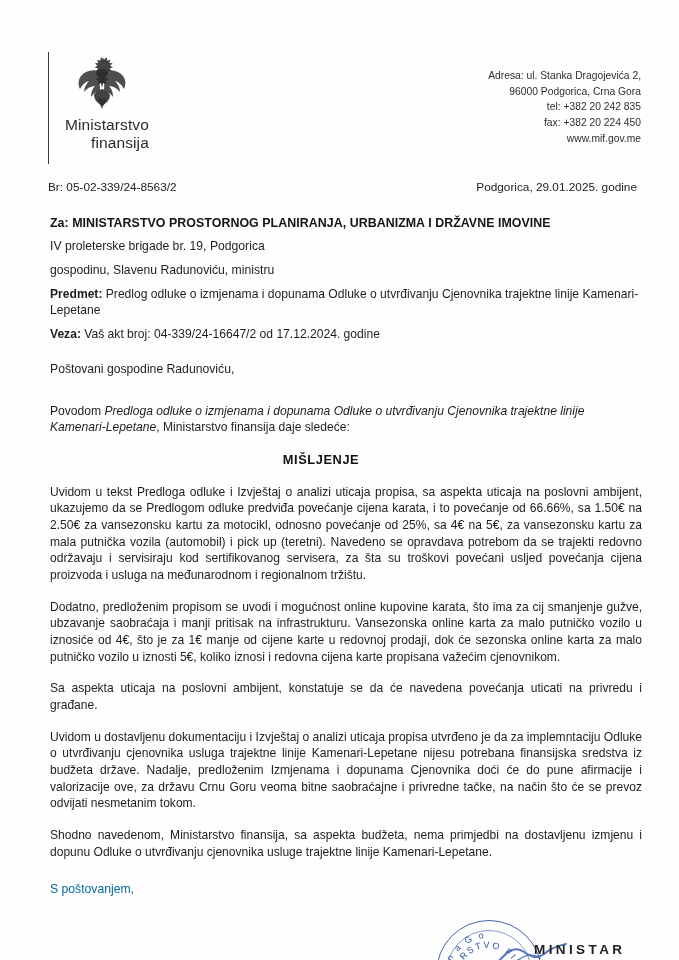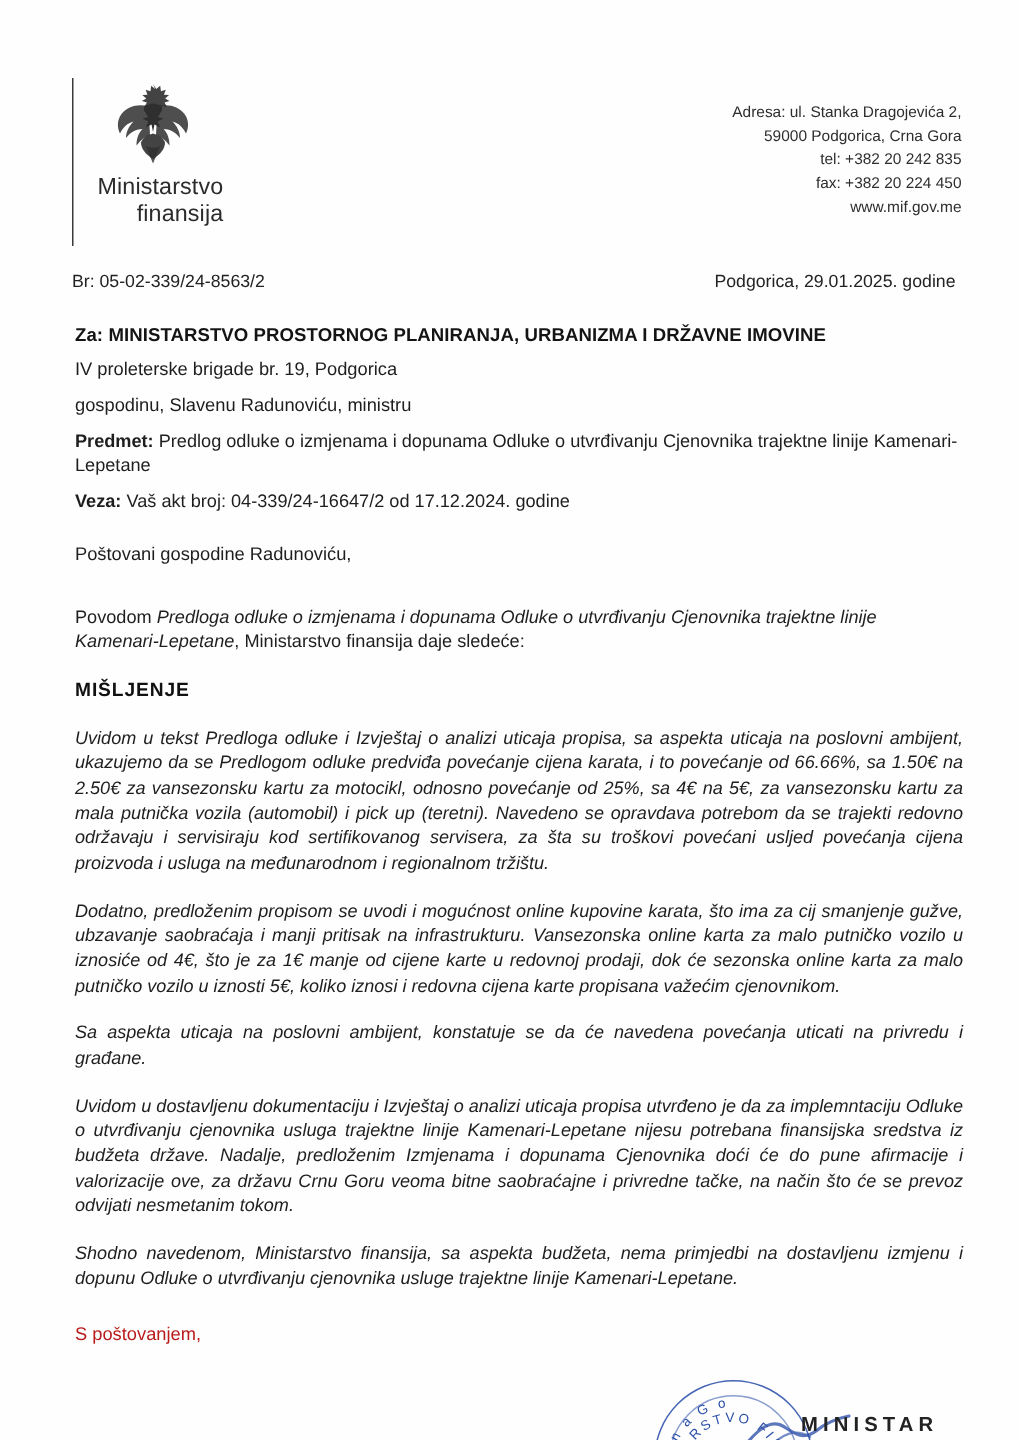--- a/index.html
+++ b/index.html
@@ -128,42 +128,41 @@
   }
   .intro {
     font-size: 12.1px;
     line-height: 1.34;
     margin-bottom: 16px;
     color: #1e1e1e;
   }
   .intro i { font-style: italic; }
 
   .opinion-title {
-    text-align: left;
+    text-align: center;
     font-size: 12.8px;
     font-weight: bold;
     letter-spacing: 0.6px;
     margin: 16px 0 17px 0;
     color: #111;
     padding-right: 50px;
   }
 
   p.para {
     font-size: 12.05px;
     line-height: 1.385;
     text-align: justify;
     margin: 0 0 15px 0;
     color: #1e1e1e;
-    font-style: italic;
   }
 
   .closing {
     font-size: 12.2px;
     margin-top: 22px;
-    color: #b91c1c;
+    color: #0369a1;
   }
 
   
   .sigblock {
     position: absolute;
     left: 418px;
     top: 918px;
     width: 261px;
     height: 42px;
   }
@@ -250,21 +249,21 @@
             </g>
           </svg>
         </div>
         <div class="ministry-name">Ministarstvo
 finansija</div>
       </div>
     </div>
 
     <div class="lh-right">
       <div>Adresa: ul. Stanka Dragojevića 2,</div>
-      <div>59000 Podgorica, Crna Gora</div>
+      <div>96000 Podgorica, Crna Gora</div>
       <div>tel: +382 20 242 835</div>
       <div>fax: +382 20 224 450</div>
       <div>www.mif.gov.me</div>
     </div>
   </div>
 
   <div class="refrow">
     <div class="ref-no">Br: 05-02-339/24-8563/2</div>
     <div class="ref-place">Podgorica, 29.01.2025. godine</div>
   </div>

